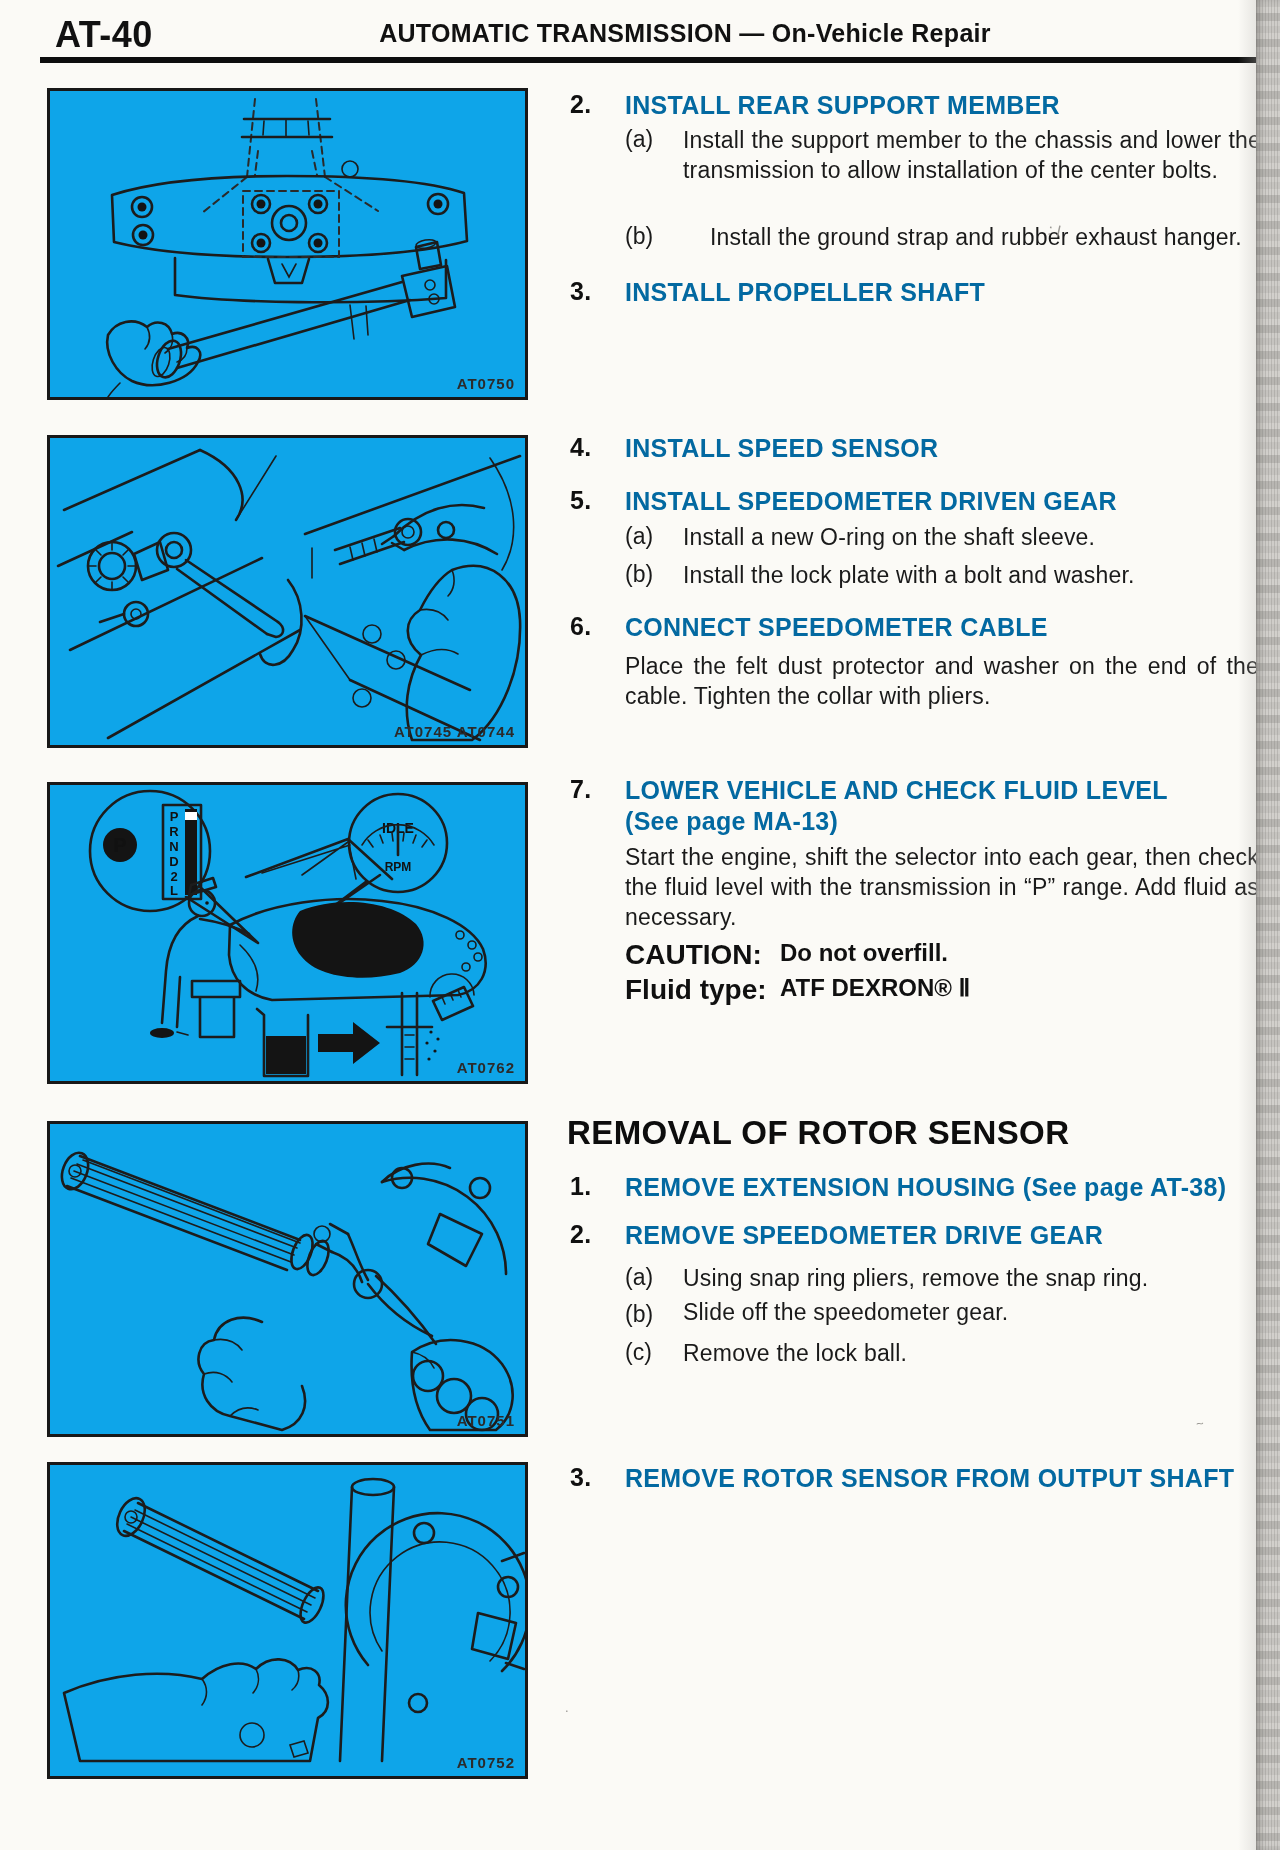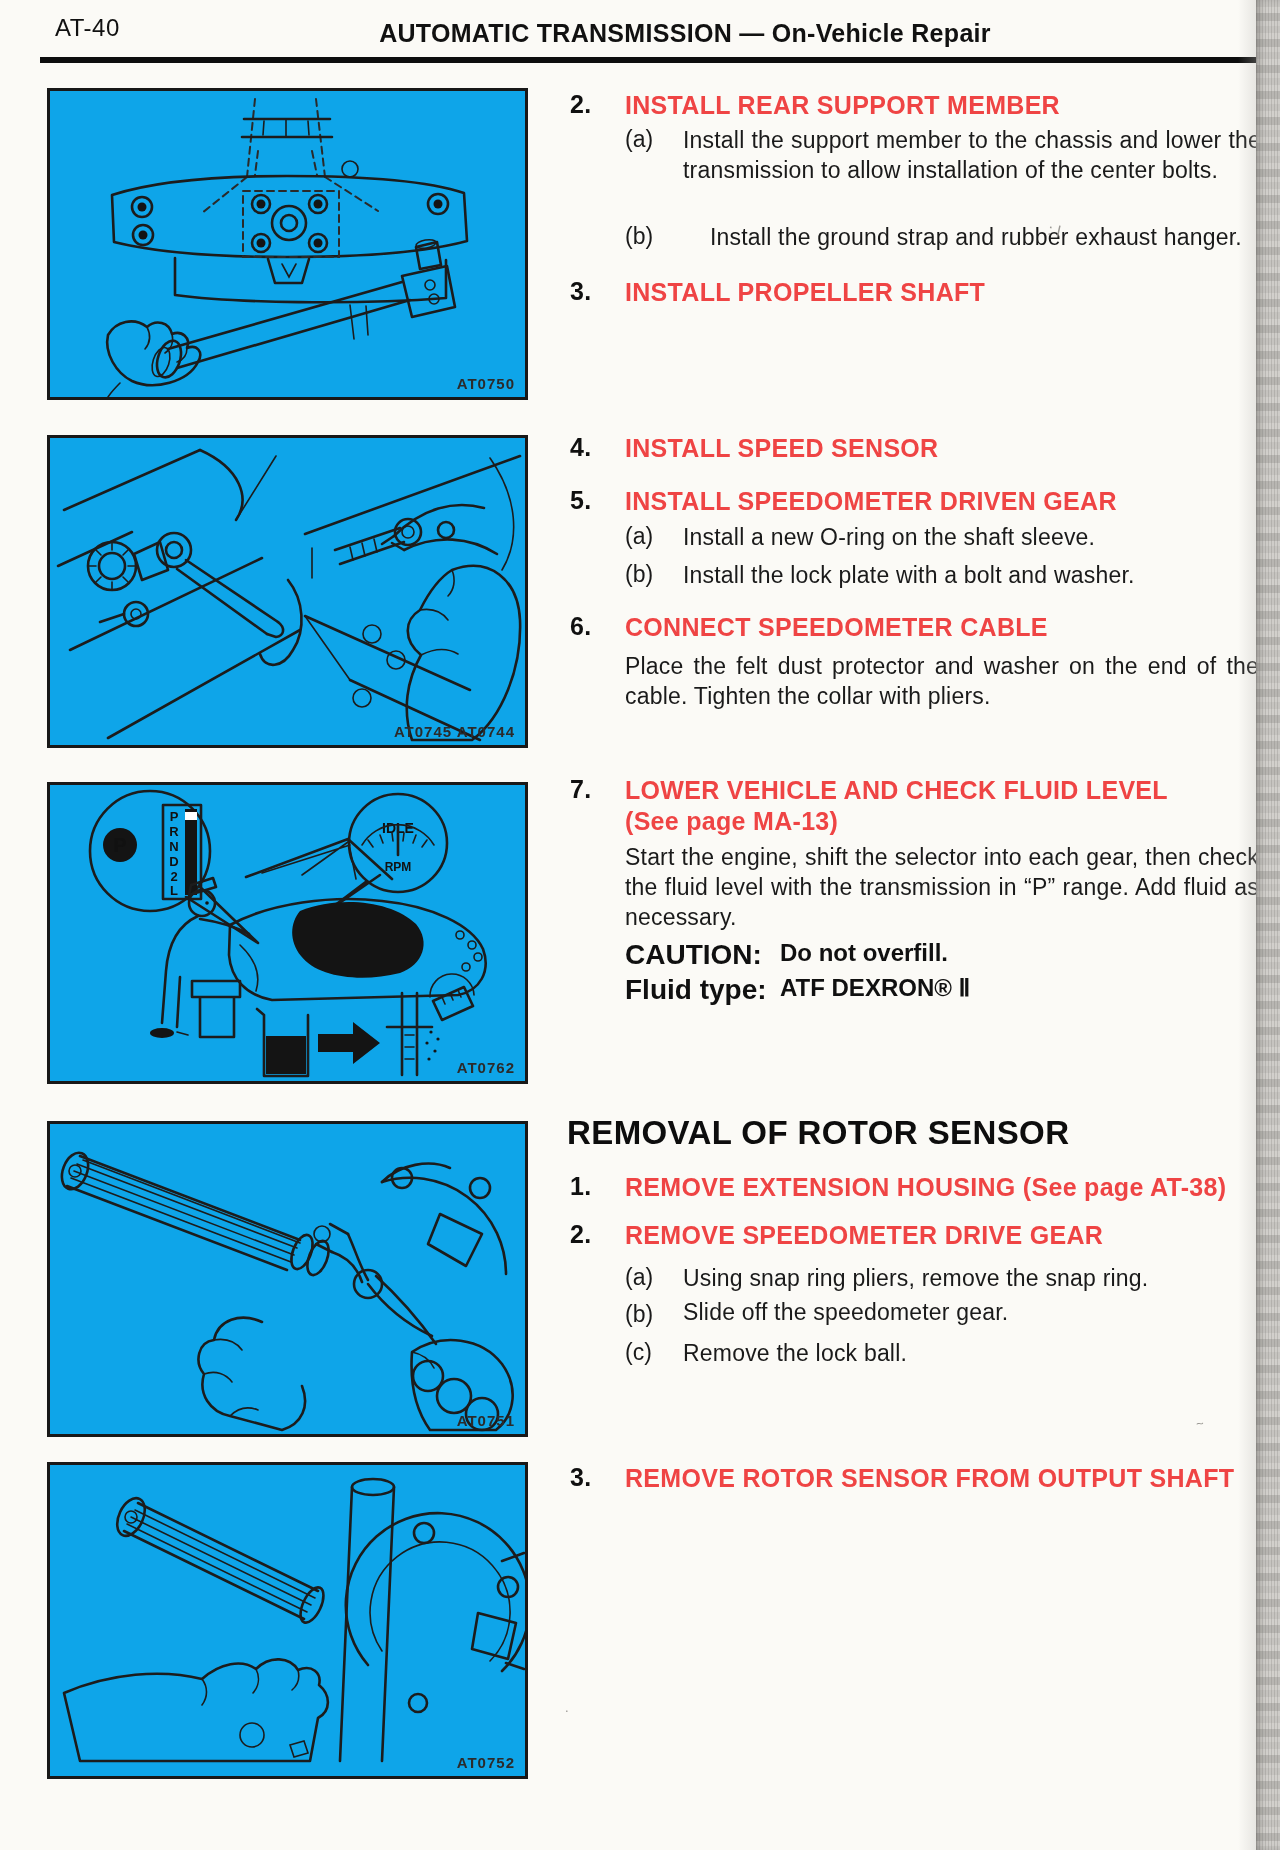--- a/index.html
+++ b/index.html
@@ -7,21 +7,21 @@
     position:relative;
     width:1280px;height:1850px;
     background:#fbfaf6;
     overflow:hidden;
     font-family:"Liberation Sans",sans-serif;
     color:#161616;
   }
   
   .page-code{
     position:absolute;left:55px;top:14px;
-    font-size:24px;font-weight:normal;letter-spacing:.5px;color:#111;
+    font-size:36px;font-weight:bold;letter-spacing:.5px;color:#111;
   }
   .header-title{
     position:absolute;left:340px;top:19px;width:690px;
     text-align:center;font-size:25px;font-weight:bold;letter-spacing:.3px;color:#111;
   }
   .header-rule{
     position:absolute;left:40px;top:57px;width:1226px;height:6px;
     background:#0d0d0d;
   }
   
@@ -52,21 +52,21 @@
   .ln-dash{fill:none;stroke:#2a2a2a;stroke-width:2;stroke-dasharray:7 5;stroke-linecap:round;}
   .blk{fill:#141414;stroke:none;}
   .svgtxt{font-family:"Liberation Sans",sans-serif;font-weight:bold;fill:#111;}
   
   .step-num{
     position:absolute;left:570px;
     font-size:25px;font-weight:bold;color:#101010;letter-spacing:.3px;
   }
   .step-head{
     position:absolute;left:625px;width:640px;
-    font-size:25px;font-weight:bold;color:#ef4444;letter-spacing:.3px;line-height:31px;
+    font-size:25px;font-weight:bold;color:#0369a1;letter-spacing:.3px;line-height:31px;
   }
   .sub-label{
     position:absolute;left:625px;
     font-size:23px;color:#1a1a1a;
   }
   .sub-text{
     position:absolute;left:683px;width:578px;
     font-size:23px;color:#1a1a1a;line-height:29.5px;
     text-align:justify;text-align-last:left;letter-spacing:.2px;
   }

